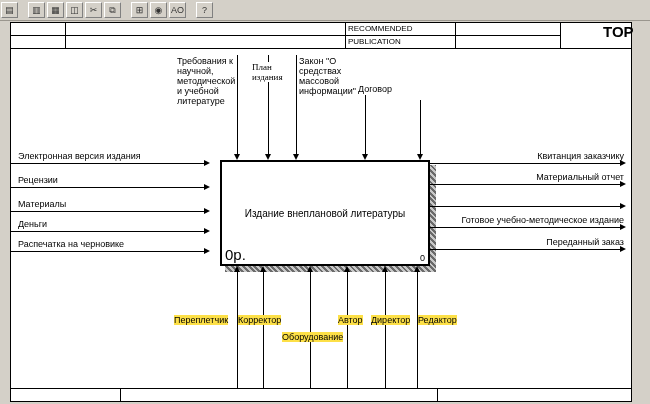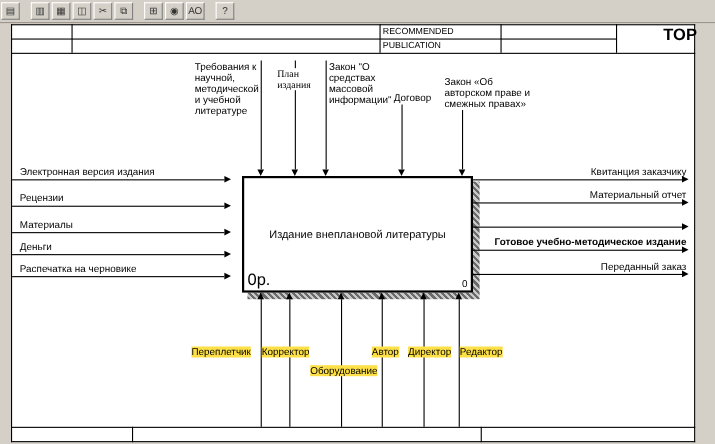--- a/index.html
+++ b/index.html
@@ -125,21 +125,21 @@
 
     <div class="h aline" style="left:420px;top:162px;width:190px;"></div>
     <div class="ah-r" style="left:610px;top:159px;"></div>
     <div class="lbl lbl-r" style="right:8px;top:150px;">Материальный отчет</div>
 
     <div class="h aline" style="left:420px;top:184px;width:190px;"></div>
     <div class="ah-r" style="left:610px;top:181px;"></div>
 
     <div class="h aline" style="left:420px;top:205px;width:190px;"></div>
     <div class="ah-r" style="left:610px;top:202px;"></div>
-    <div class="lbl lbl-r" style="right:8px;top:193px;font-weight:bold;">Готовое учебно-методическое издание</div>
+    <div class="lbl lbl-r" style="right:8px;top:193px;">Готовое учебно-методическое издание</div>
 
     <div class="h aline" style="left:420px;top:227px;width:190px;"></div>
     <div class="ah-r" style="left:610px;top:224px;"></div>
     <div class="lbl lbl-r" style="right:8px;top:215px;">Переданный заказ</div>
 
     <div class="v aline" style="left:227px;top:33px;height:99px;"></div>
     <div class="ah-d" style="left:224px;top:132px;"></div>
     <div class="lbl ctl" style="left:167px;top:34px;">Требования к
 научной,
 методической
@@ -157,23 +157,20 @@
 средствах
 массовой
 информации"</div>
 
     <div class="v aline" style="left:355px;top:73px;height:59px;"></div>
     <div class="ah-d" style="left:352px;top:132px;"></div>
     <div class="lbl ctl" style="left:348px;top:62px;">Договор</div>
 
     <div class="v aline" style="left:410px;top:78px;height:54px;"></div>
     <div class="ah-d" style="left:407px;top:132px;"></div>
-    <div class="lbl ctl" style="left:394px;top:47px;">Закон «Об
-авторском праве и
-смежных правах»</div>
 
     <div class="ah-u" style="left:224px;top:244px;"></div>
     <div class="v aline" style="left:227px;top:250px;height:116px;"></div>
     <div class="lbl mech" style="left:164px;top:293px;">Переплетчик</div>
 
     <div class="ah-u" style="left:250px;top:244px;"></div>
     <div class="v aline" style="left:253px;top:250px;height:116px;"></div>
     <div class="lbl mech" style="left:228px;top:293px;">Корректор</div>
 
     <div class="ah-u" style="left:297px;top:244px;"></div>

